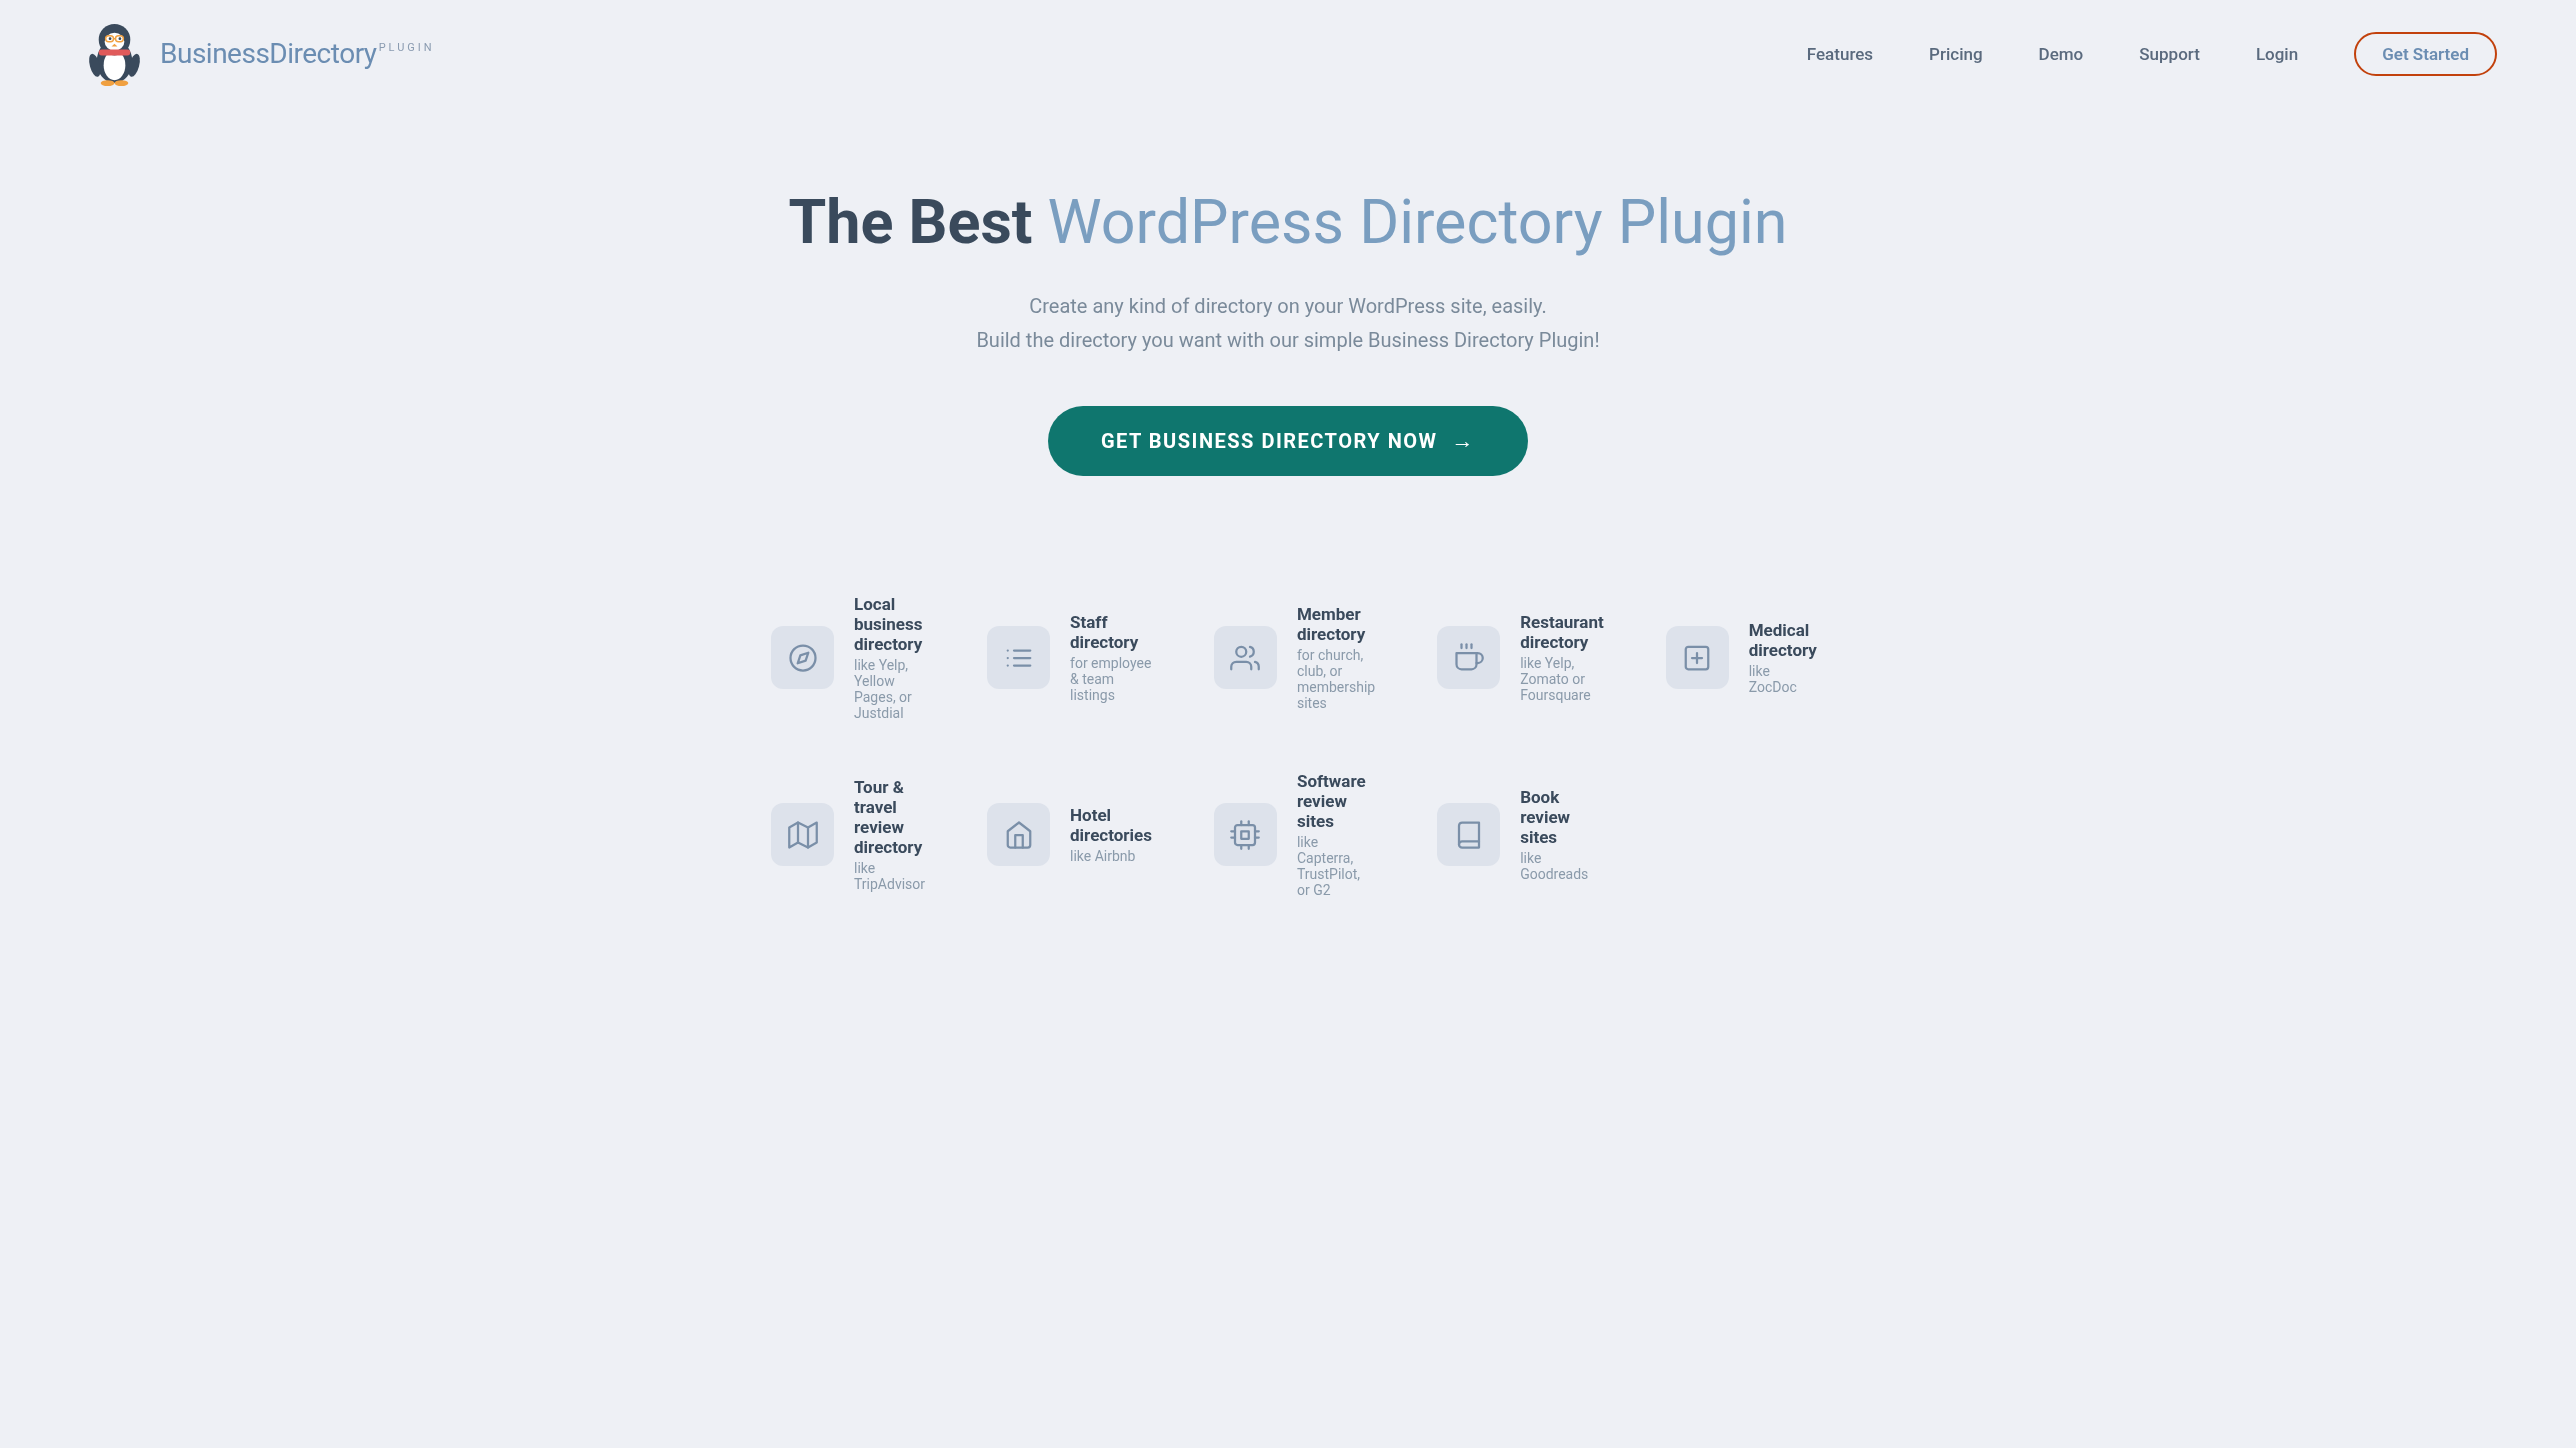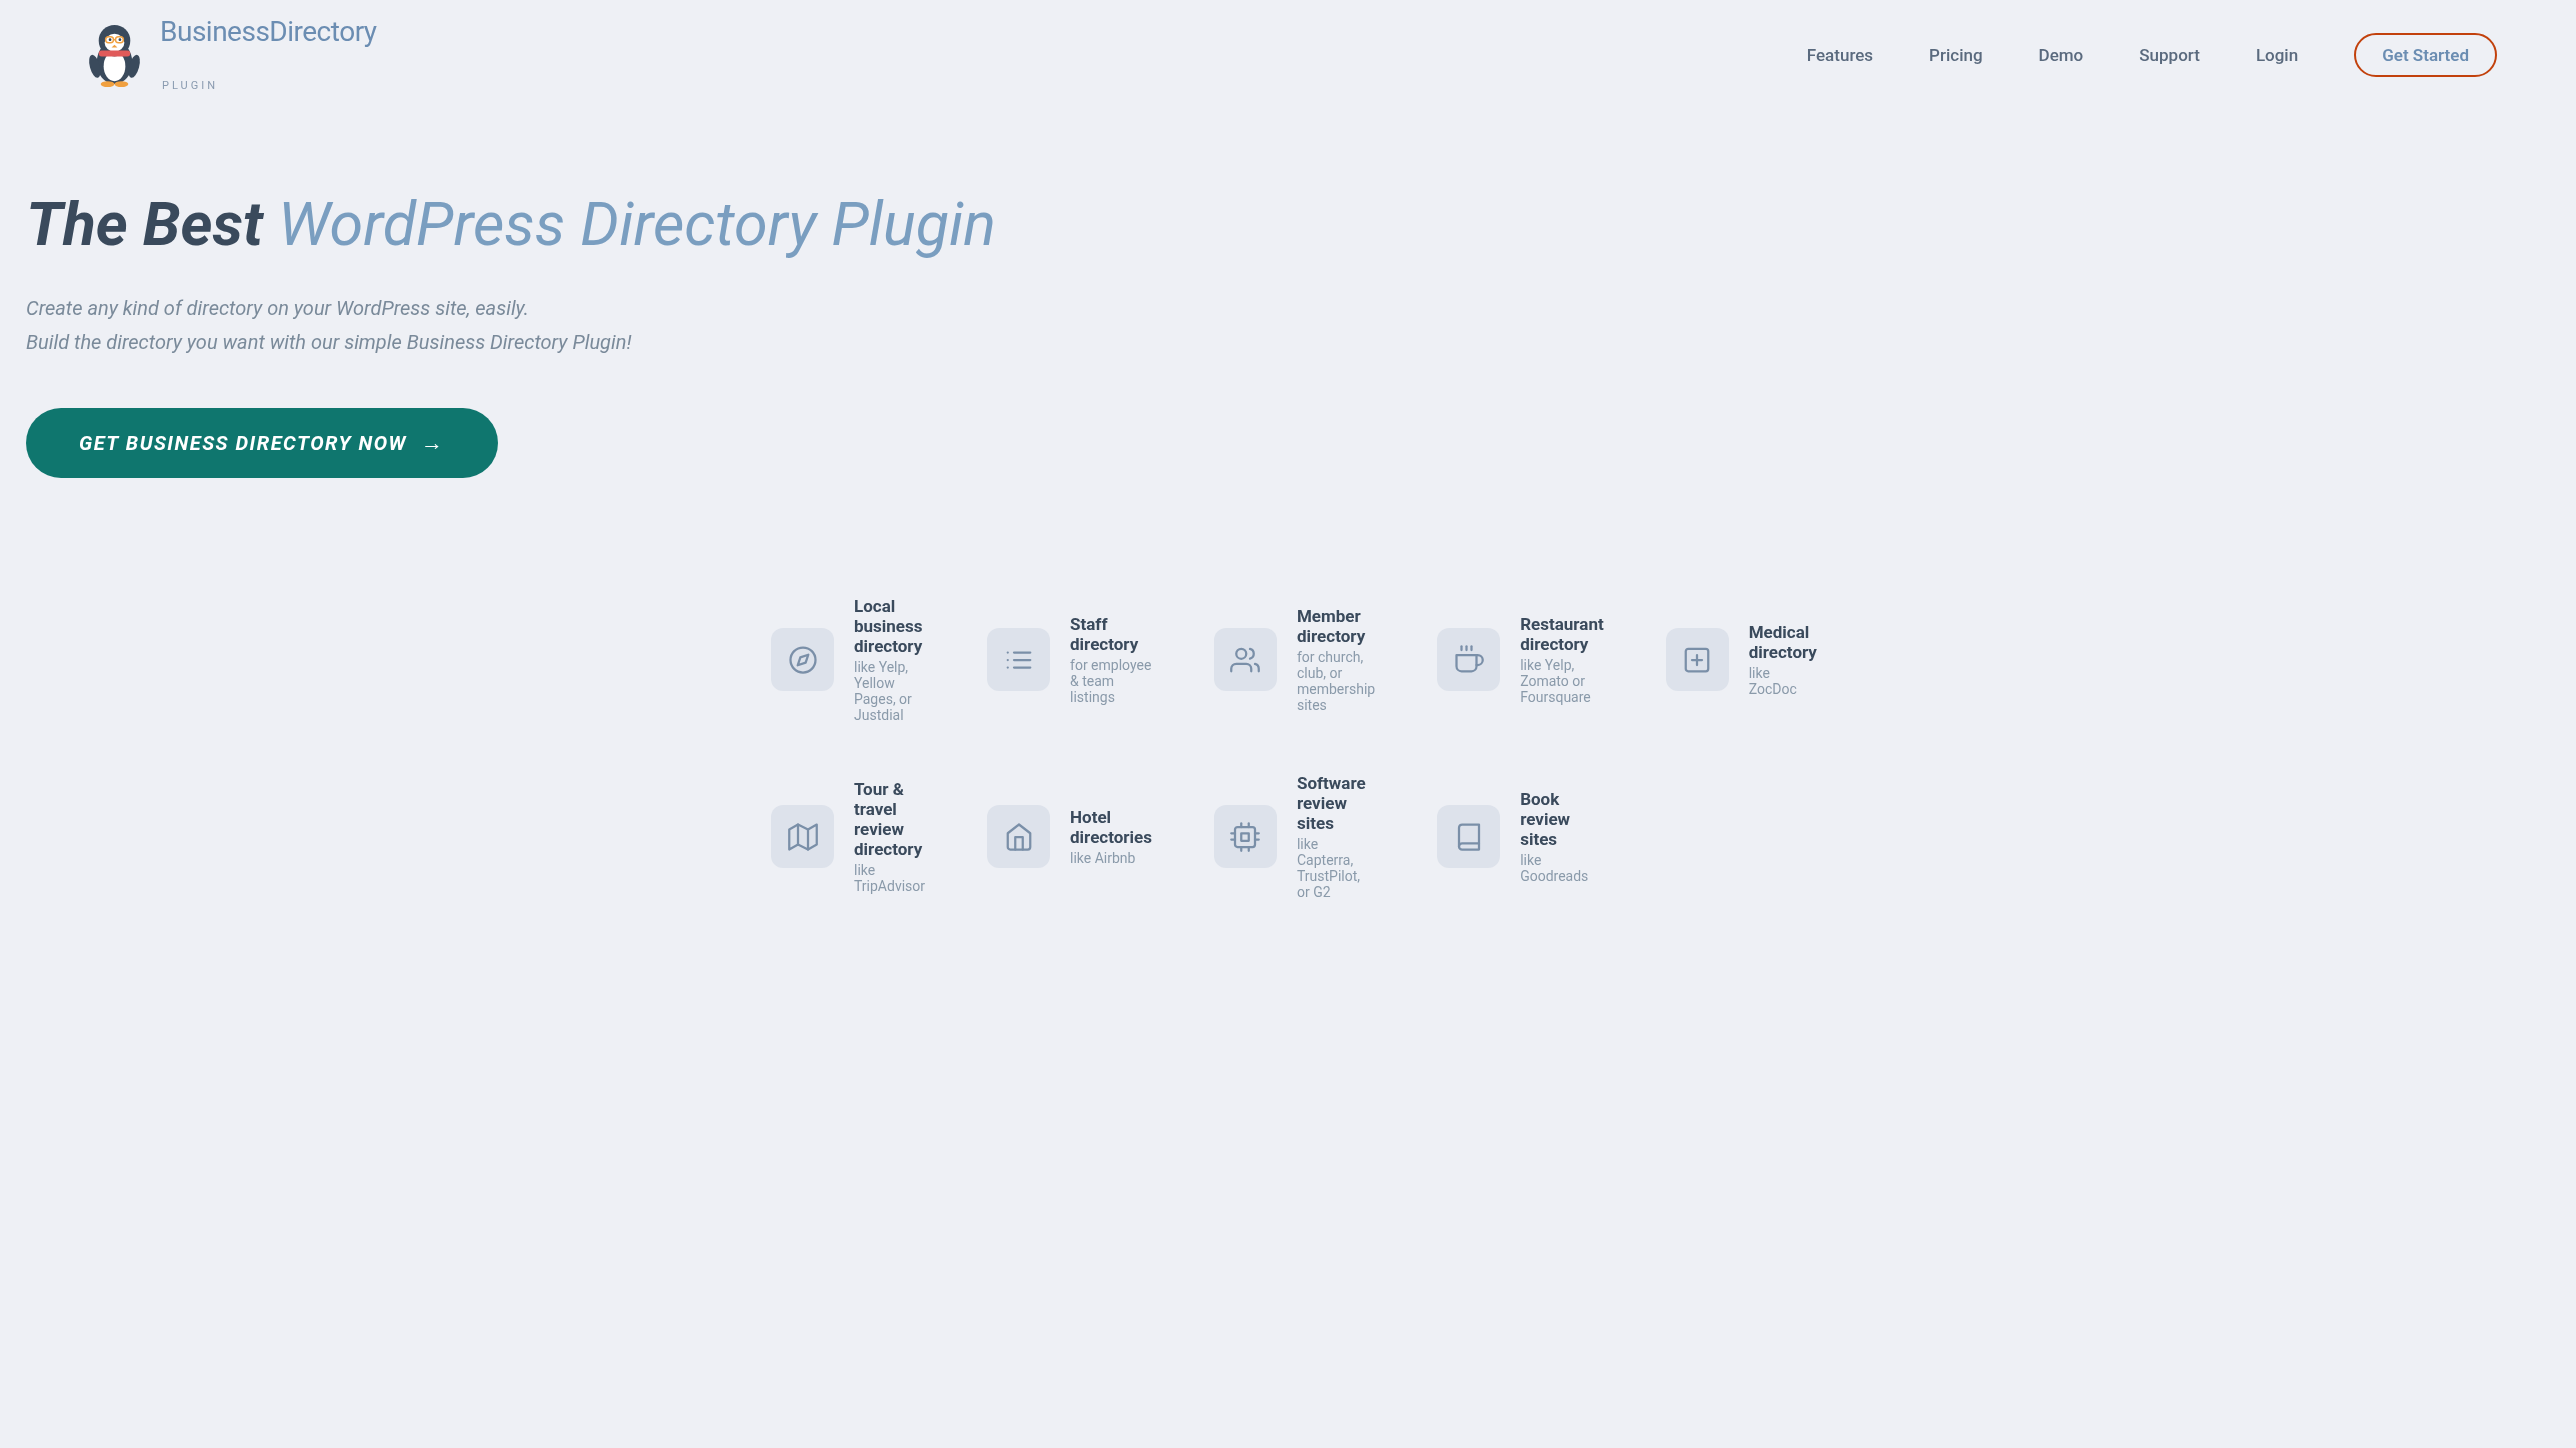--- a/index.html
+++ b/index.html
@@ -30,23 +30,22 @@
       gap: 10px;
     }
 
     .logo-penguin {
       width: 71px;
       height: 71px;
     }
 
     .logo-text {
       display: flex;
-      flex-direction: column;
+      flex-direction: row;
       line-height: 1;
-      gap: 32px;
     }
 
     .logo-brand {
       font-size: 28px;
       font-weight: 700;
       color: #3a4a5c;
       letter-spacing: -0.5px;
     }
 
     .logo-brand span {
@@ -84,22 +83,22 @@
       color: #6b8db2;
       font-size: 17px;
       font-weight: 600;
       background: transparent;
       cursor: pointer;
       text-decoration: none;
     }
 
     
     .hero {
-      padding: 79px 26px 59px;
-      font-style: italic;
+      text-align: center;
+      padding: 79px 4px 59px;
     }
 
     .hero-title {
       font-size: 61px;
       font-weight: 700;
       color: #3a4a5c;
       line-height: 1.2;
       margin-bottom: 30px;
     }
 

